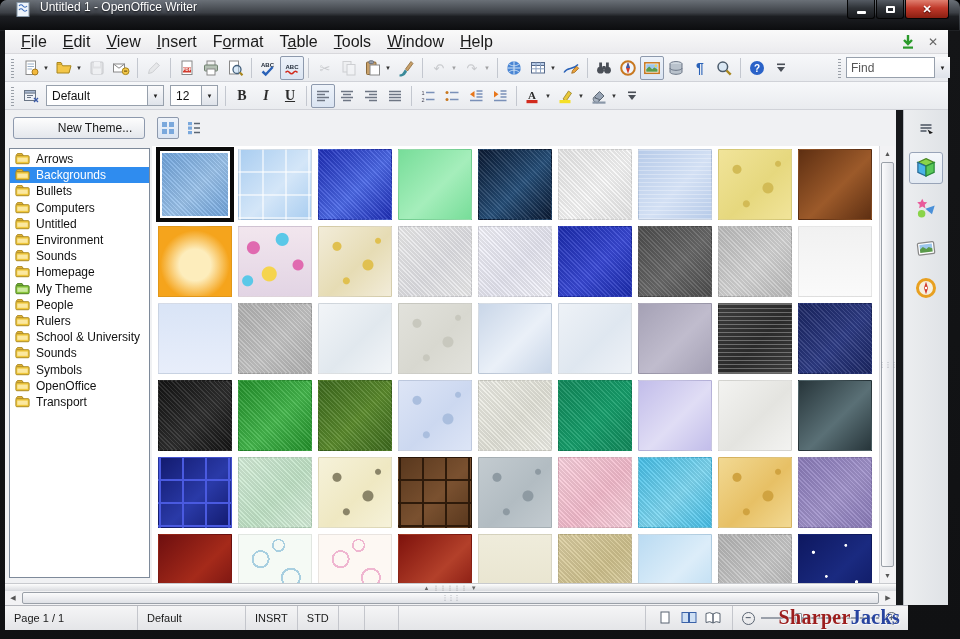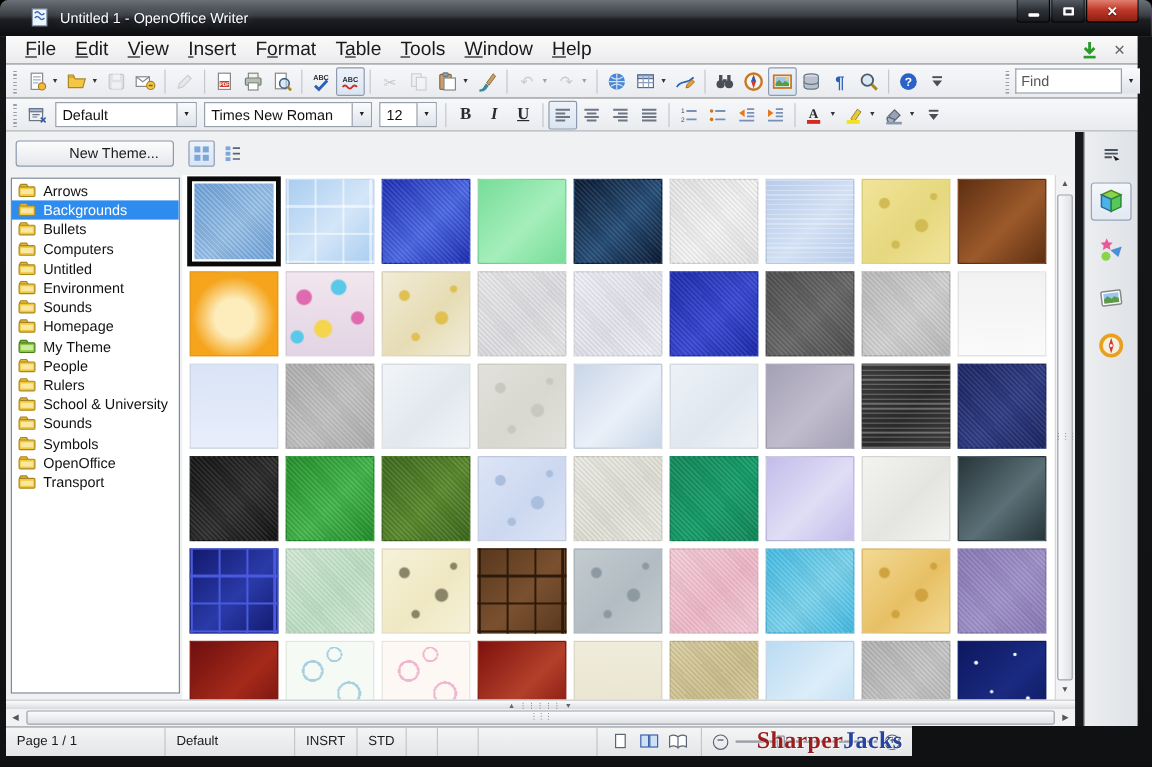--- a/index.html
+++ b/index.html
@@ -4,21 +4,21 @@
 <style>
   html,body{margin:0;padding:0;background:#000;}
   *{box-sizing:border-box;}
   #win{position:relative;width:960px;height:639px;overflow:hidden;
        font-family:"Liberation Sans",sans-serif;
        background:linear-gradient(#5a6067,#2a2d31 30px,#141517 31px,#101113);
        border-radius:7px 7px 0 0;}
   
   #titlebar{position:absolute;left:0;top:0;width:959px;height:30px;
     background:linear-gradient(#6a7077 0%,#3c4046 42%,#1c1e22 55%,#0c0d0f 100%);
-    display:flex;align-items:center;padding-left:24px;border-radius:7px 7px 0 0;}
+    display:flex;align-items:flex-start;padding-left:14px;border-radius:7px 7px 0 0;}
   #title-text{color:#fff;font-size:12px;margin-left:6px;text-shadow:0 0 8px rgba(190,210,255,.45),0 1px 2px #000;}
   #wctls{position:absolute;top:0;right:10px;display:flex;}
   .wbtn{width:28px;height:19px;border:1px solid #050505;border-top:none;
     background:linear-gradient(#555b63,#2e3237 45%,#17191c);display:flex;align-items:center;justify-content:center;
     border-radius:0 0 3px 3px;margin-left:1px;}
   .wbtn.close{width:44px;background:linear-gradient(#e08070,#c0392a 45%,#8a1f12);}
   .glyph-min{width:9px;height:3px;background:#fff;margin-top:6px;border-radius:1px;}
   .glyph-max{width:9px;height:7px;border:2px solid #fff;border-radius:1px;}
   .glyph-x{color:#fff;font-size:11px;font-weight:bold;text-shadow:0 1px 1px #400;}
   
@@ -88,21 +88,21 @@
   
   #docedge{position:absolute;left:896px;top:110px;width:7px;height:495px;background:#16181b;}
   #sidebar{position:absolute;left:903px;top:110px;width:45px;height:495px;
     background:linear-gradient(90deg,#eceef0,#dfe2e6);border-left:1px solid #b8bcc2;
     display:flex;flex-direction:column;align-items:center;padding-top:8px;}
   .deck{width:34px;height:32px;display:flex;align-items:center;justify-content:center;border:1px solid transparent;
     border-radius:3px;margin-bottom:8px;}
   .deck.on{background:linear-gradient(#f4f7fb,#e2e9f2);border-color:#98a4b8;}
   #sidebar-settings{margin-bottom:14px;}
   
-  #statusbar{position:absolute;left:5px;top:605px;width:755px;height:25px;background:linear-gradient(#f5f5f6,#e4e5e8);
+  #statusbar{position:absolute;left:5px;top:605px;width:903px;height:25px;background:linear-gradient(#f5f5f6,#e4e5e8);
     border-top:1px solid #b4b6bc;display:flex;align-items:center;font-size:11px;color:#1a1a1a;}
   .seg{height:100%;display:flex;align-items:center;padding:0 9px;border-right:1px solid #c4c6cc;white-space:nowrap;}
   #seg-views{margin-left:auto;gap:4px;border-left:1px solid #c4c6cc;}
   #seg-zoom{gap:6px;border-right:none;padding-right:10px;}
   .zcircle{width:13px;height:13px;border:1.6px solid #5a6472;border-radius:50%;display:flex;align-items:center;justify-content:center;
     color:#5a6472;font-size:10px;font-weight:bold;line-height:0;}
   #ztrack{width:118px;height:2px;background:#9aa0aa;position:relative;}
   #zthumb{position:absolute;left:34px;top:-4px;width:7px;height:10px;background:linear-gradient(#fdfdfd,#cfd3da);
     border:1px solid #8a909a;border-radius:1px;}
   #watermark{position:absolute;right:8px;bottom:1px;font-family:"Liberation Serif",serif;font-weight:bold;
@@ -422,24 +422,20 @@
             <svg viewBox="0 0 18 18" width="18" height="18">
               <rect x="2.5" y="3.5" width="11" height="10" fill="#eef1f6" stroke="#6a7585"></rect>
               <rect x="2.5" y="3.5" width="11" height="2.6" fill="#a8b8d0" stroke="#6a7585"></rect>
               <path d="M5 8.5h6M5 10.5h4" stroke="#6a7585"></path>
               <path d="M12 11l4 4m0-4l-4 4" stroke="#3a5aa8" stroke-width="1.3"></path>
             </svg>
           </span>
         </div>
         <div class="combo" style="width: 118px;">
           <span class="ctext">Default</span>
-          <span class="cbtn">▼</span>
-        </div>
-        <div class="combo" style="width: 140px;">
-          <span class="ctext">Times New Roman</span>
           <span class="cbtn">▼</span>
         </div>
         <div class="combo" style="width: 48px; justify-content: space-between;">
           <span class="ctext">12</span>
           <span class="cbtn">▼</span>
         </div>
         <div class="tsep"></div>
         <div class="tbtn">
           <span class="ic lbl">B</span>
         </div>

